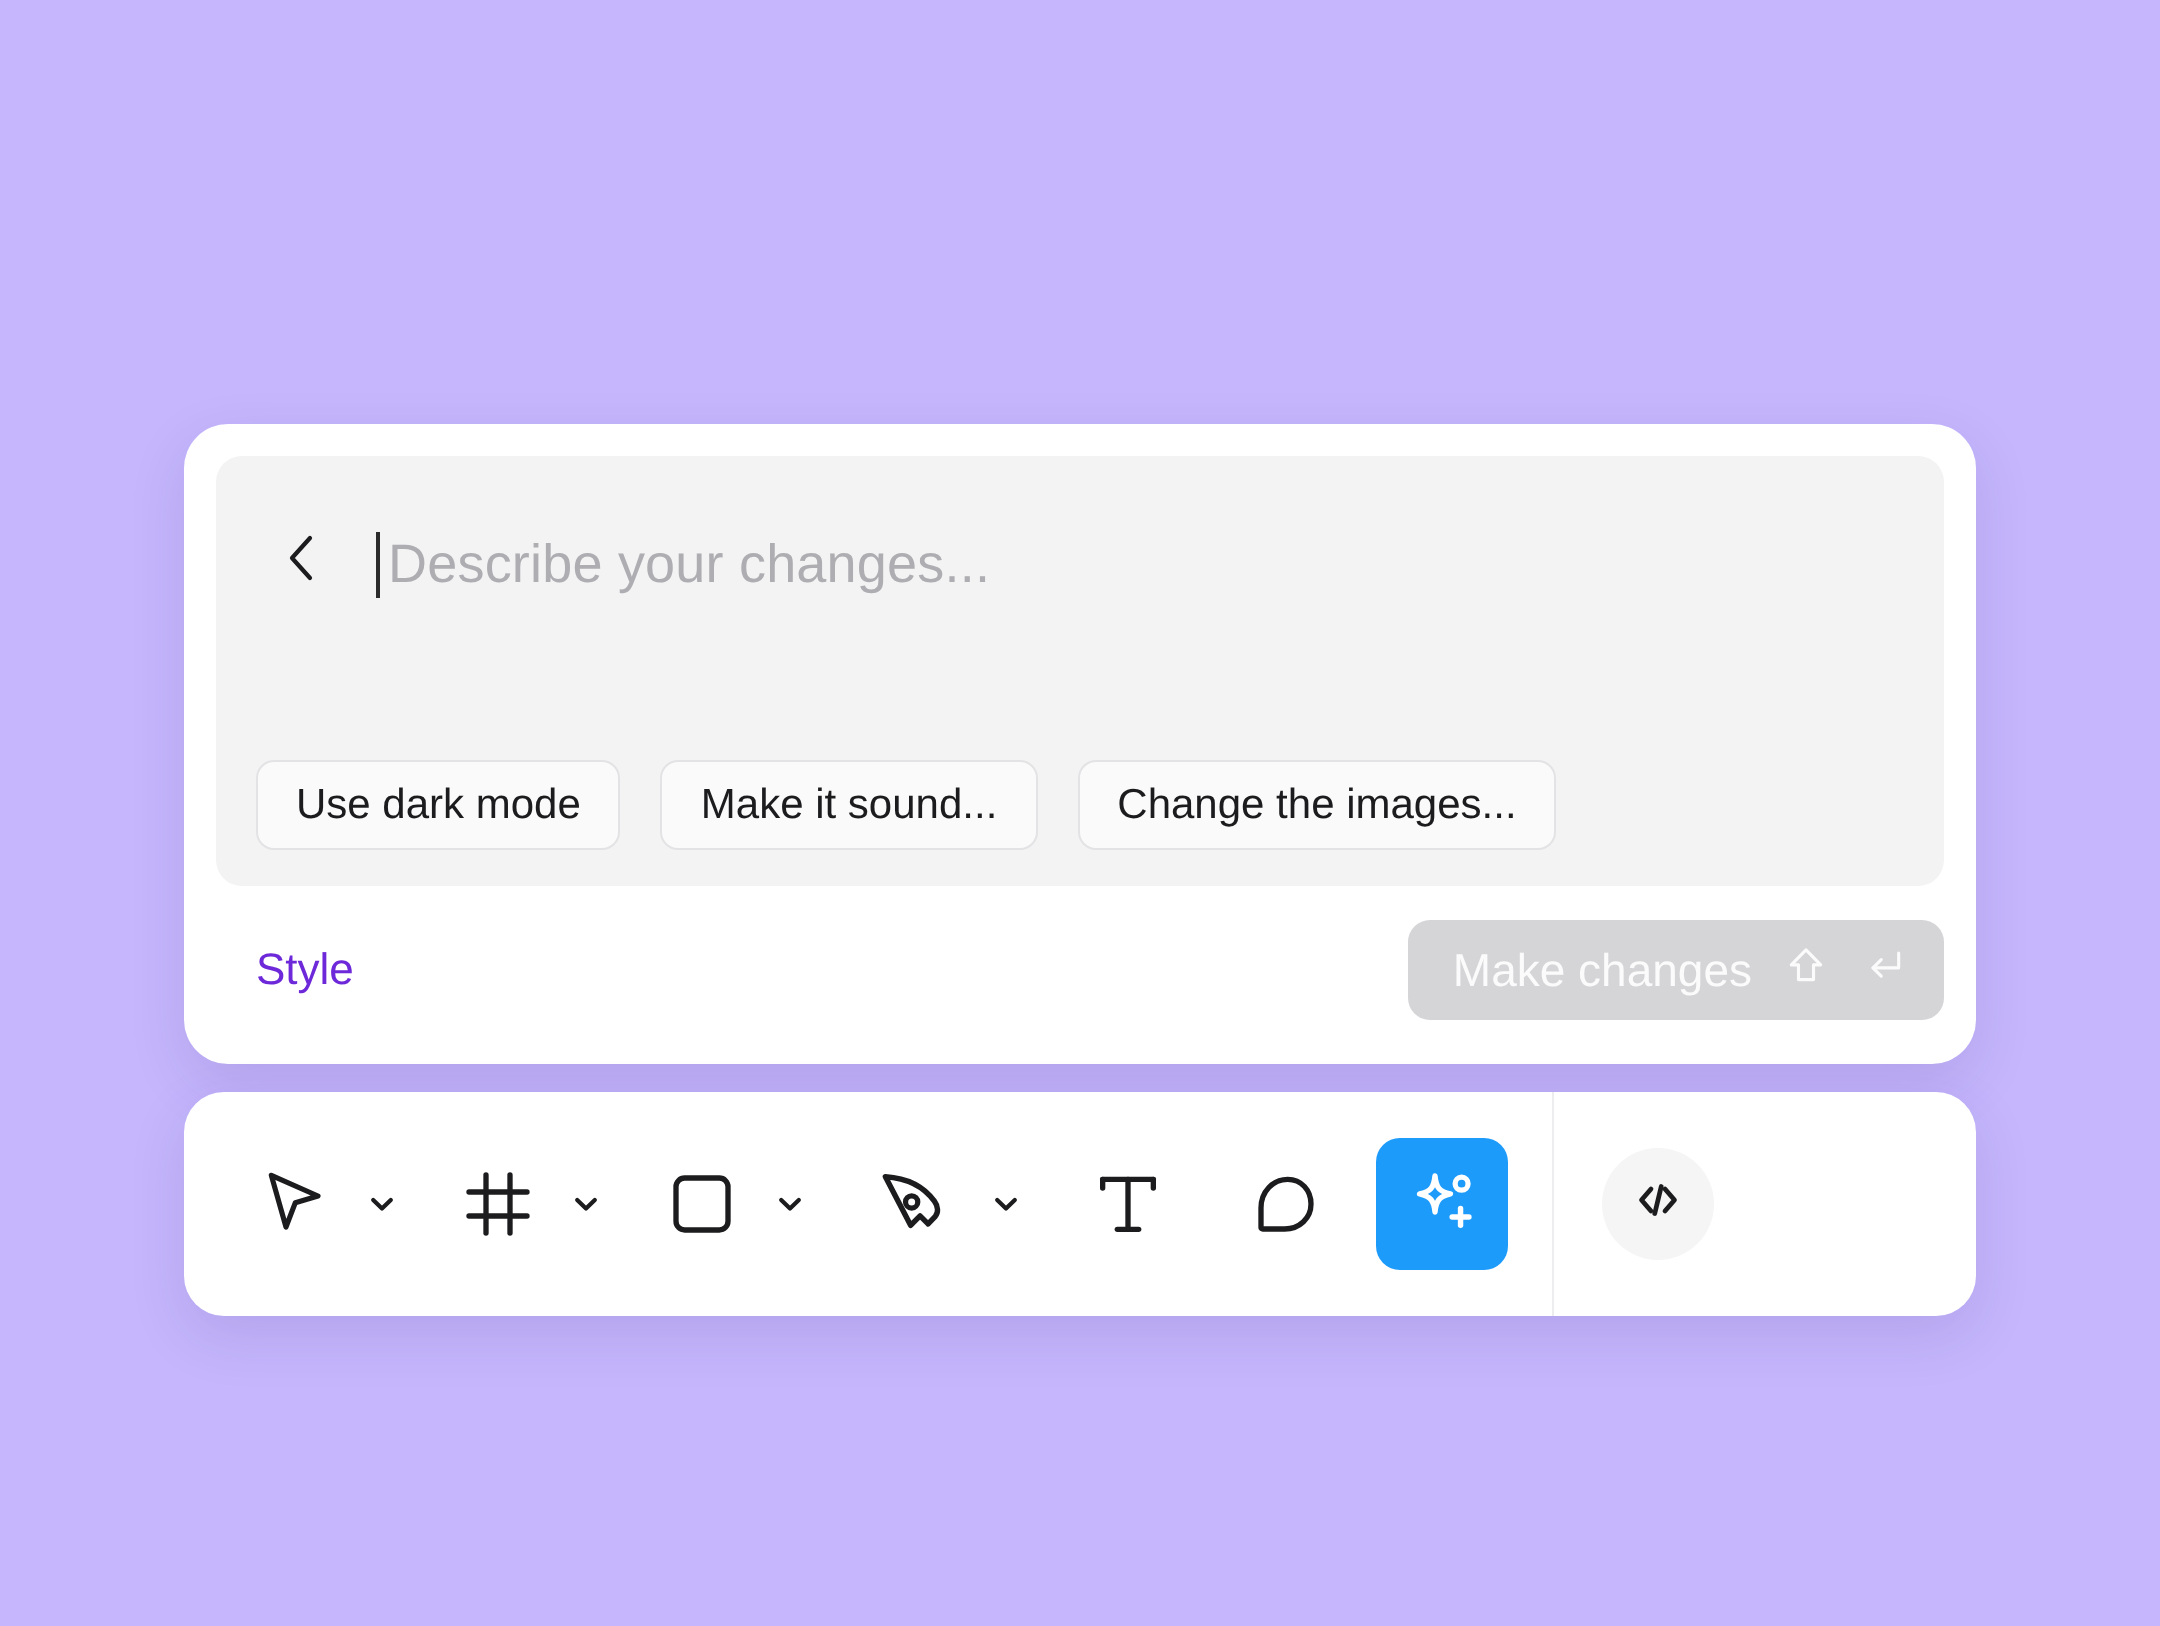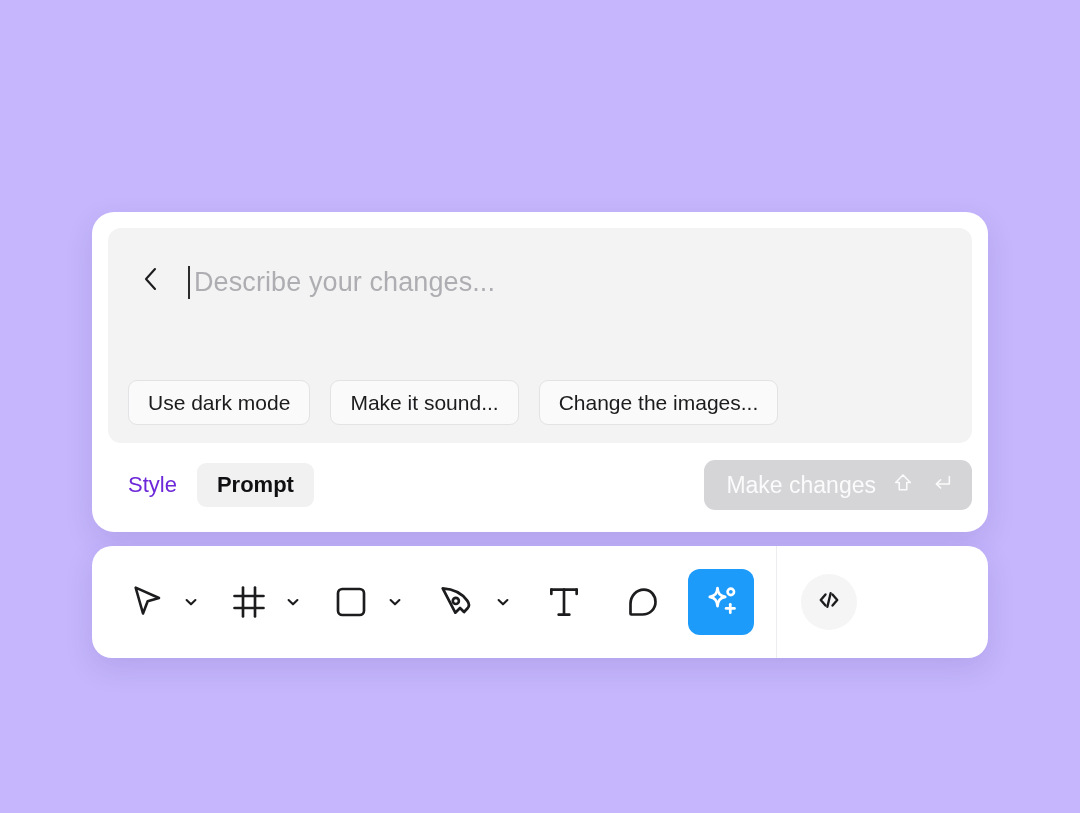--- a/index.html
+++ b/index.html
@@ -233,23 +233,20 @@
       </div>
       <div class="chip">
         <span>Change the images...</span>
       </div>
     </div>
   </div>
 
   <div id="card-footer">
     <div class="tab inactive">
       <span>Style</span>
-    </div>
-    <div class="tab active">
-      <span>Prompt</span>
     </div>
 
     <div id="make-changes-button">
       <span id="make-changes-label">Make changes</span>
       <span class="kbd-icon">
         <svg width="22" height="22" viewBox="0 0 24 24" fill="none">
           <path d="M12 3.2 L20 11.4 H16.1 V19.4 H7.9 V11.4 H4 Z" stroke="#fbfbfc" stroke-width="1.7" stroke-linejoin="round"></path>
         </svg>
       </span>
       <span class="kbd-icon">

